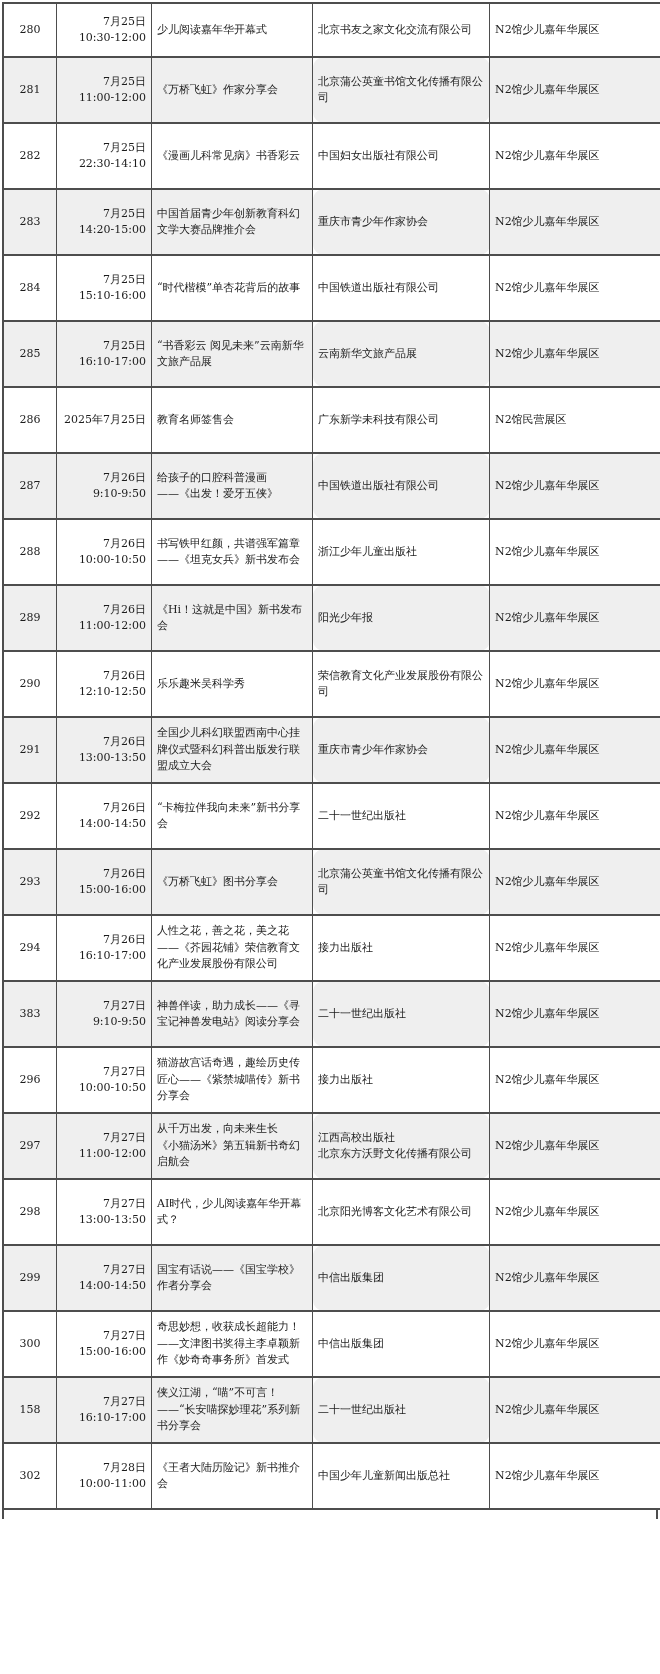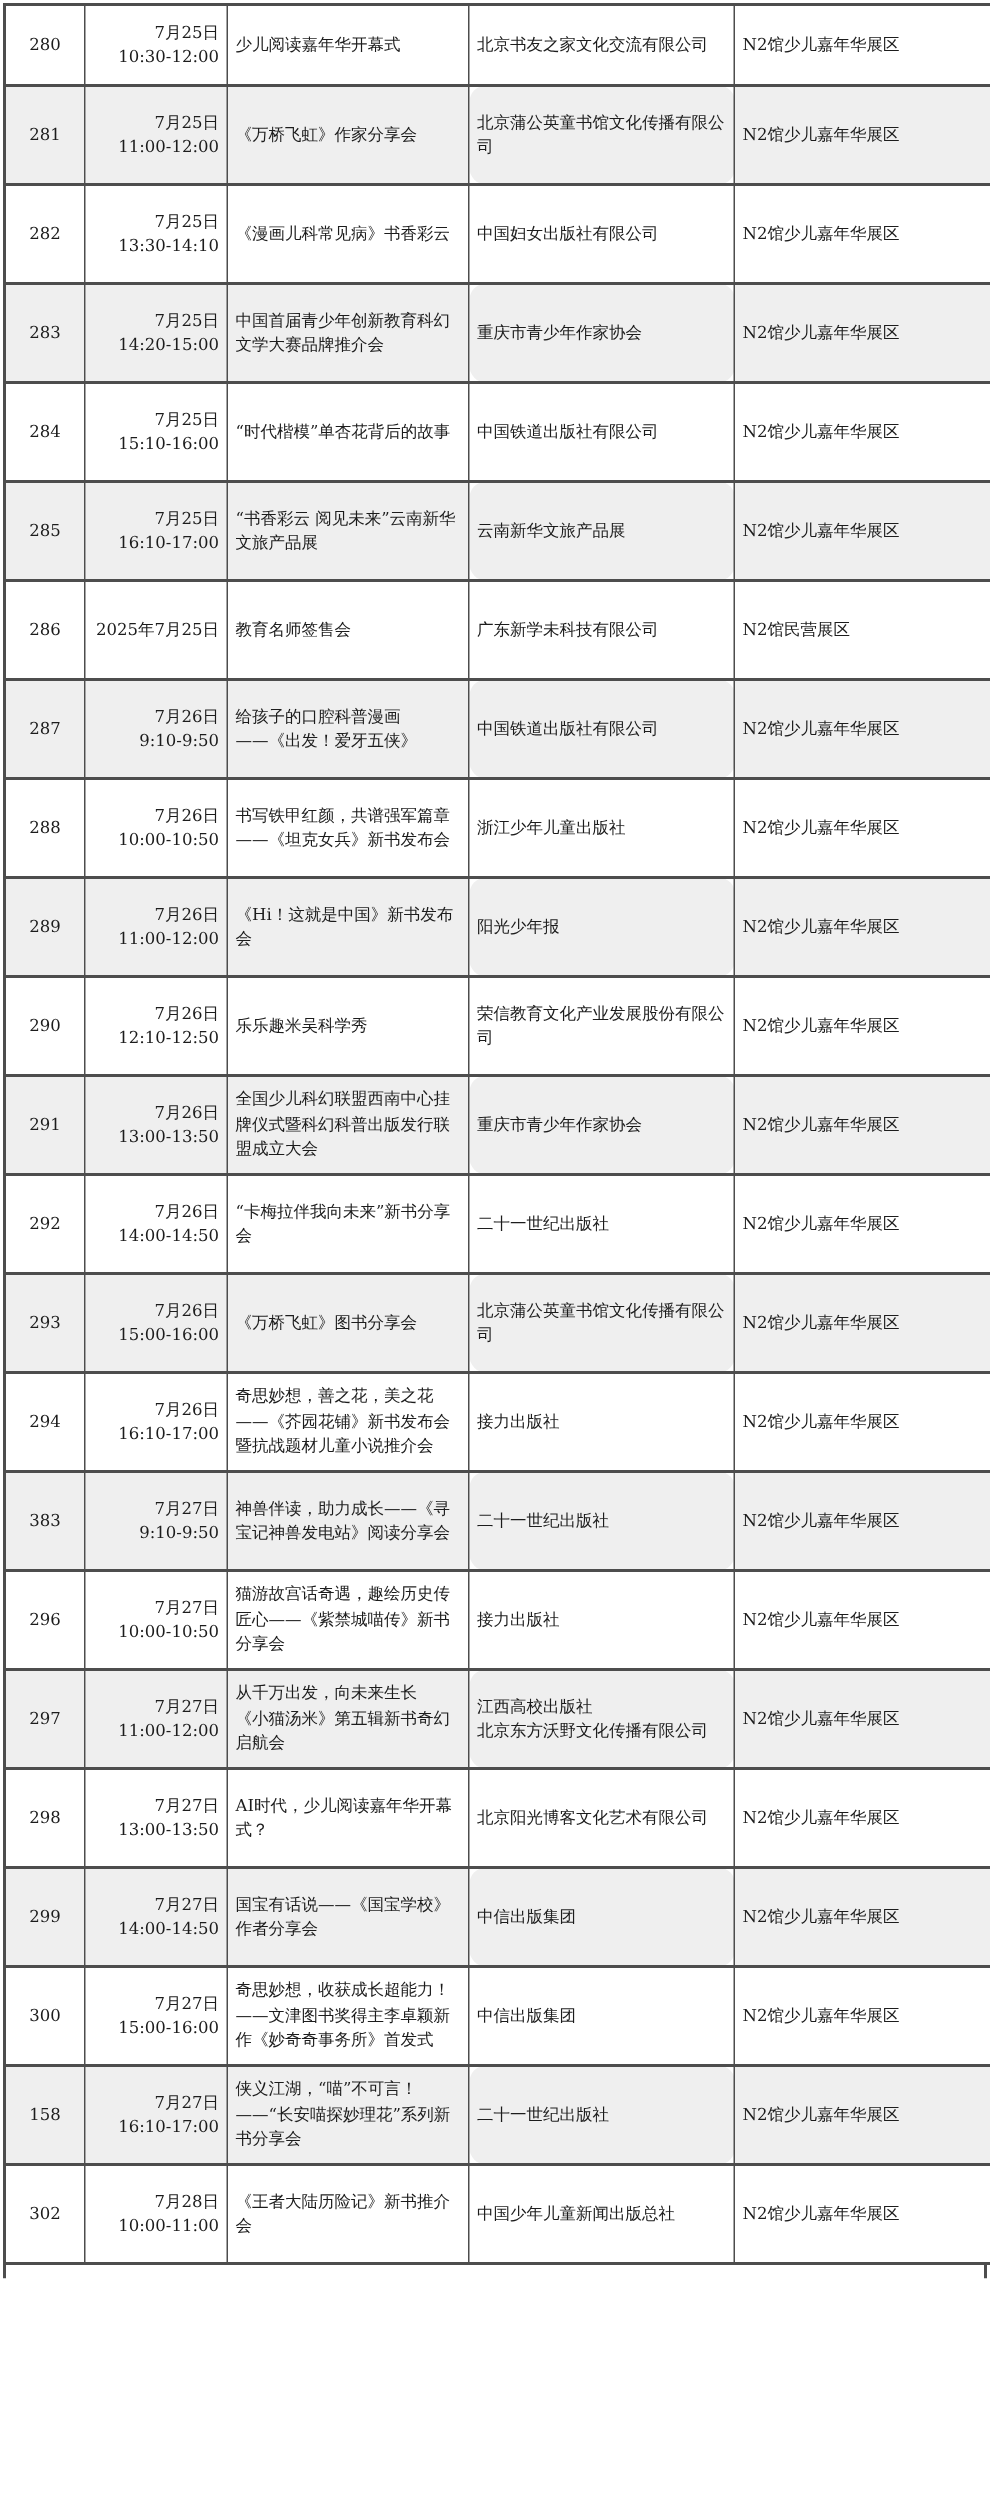--- a/index.html
+++ b/index.html
@@ -63,21 +63,21 @@
   <tr>
     <td class="col-no">281</td>
     <td class="col-date"><div>7月25日</div><div>11:00-12:00</div></td>
     <td class="col-event">《万桥飞虹》作家分享会</td>
     <td class="col-org">北京蒲公英童书馆文化传播有限公司</td>
     <td class="col-loc">N2馆少儿嘉年华展区</td>
   </tr>
 
   <tr>
     <td class="col-no">282</td>
-    <td class="col-date"><div>7月25日</div><div>13:30-14:10</div></td>
+    <td class="col-date"><div>7月25日</div><div>22:30-14:10</div></td>
     <td class="col-event">《漫画儿科常见病》书香彩云</td>
     <td class="col-org">中国妇女出版社有限公司</td>
     <td class="col-loc">N2馆少儿嘉年华展区</td>
   </tr>
 
   <tr>
     <td class="col-no">283</td>
     <td class="col-date"><div>7月25日</div><div>14:20-15:00</div></td>
     <td class="col-event">中国首届青少年创新教育科幻文学大赛品牌推介会</td>
     <td class="col-org">重庆市青少年作家协会</td>
@@ -161,21 +161,21 @@
     <td class="col-no">293</td>
     <td class="col-date"><div>7月26日</div><div>15:00-16:00</div></td>
     <td class="col-event">《万桥飞虹》图书分享会</td>
     <td class="col-org">北京蒲公英童书馆文化传播有限公司</td>
     <td class="col-loc">N2馆少儿嘉年华展区</td>
   </tr>
 
   <tr>
     <td class="col-no">294</td>
     <td class="col-date"><div>7月26日</div><div>16:10-17:00</div></td>
-    <td class="col-event">奇思妙想，善之花，美之花——《芥园花铺》新书发布会暨抗战题材儿童小说推介会</td>
+    <td class="col-event">人性之花，善之花，美之花——《芥园花铺》荣信教育文化产业发展股份有限公司</td>
     <td class="col-org">接力出版社</td>
     <td class="col-loc">N2馆少儿嘉年华展区</td>
   </tr>
 
   <tr>
     <td class="col-no">383</td>
     <td class="col-date"><div>7月27日</div><div>9:10-9:50</div></td>
     <td class="col-event">神兽伴读，助力成长——《寻宝记神兽发电站》阅读分享会</td>
     <td class="col-org">二十一世纪出版社</td>
     <td class="col-loc">N2馆少儿嘉年华展区</td>

